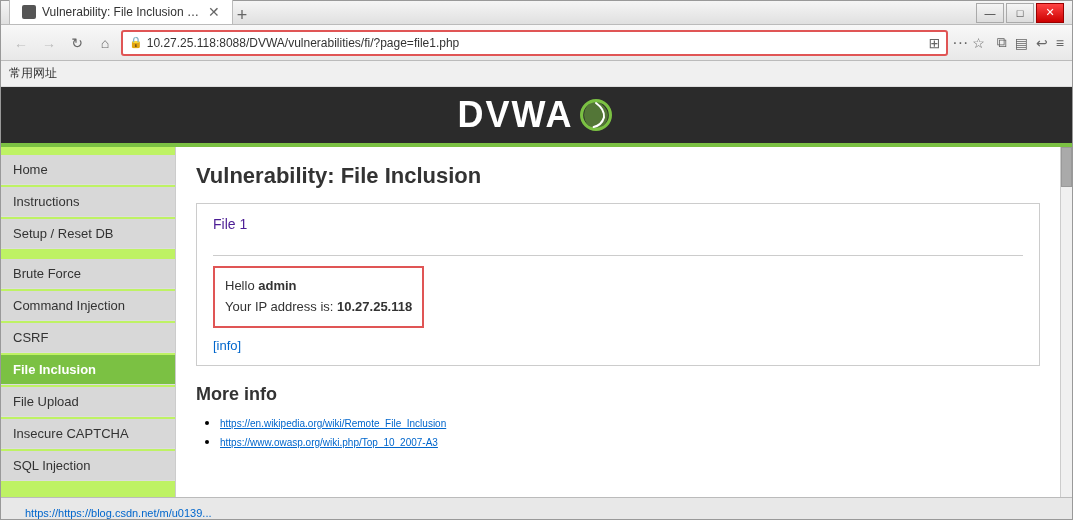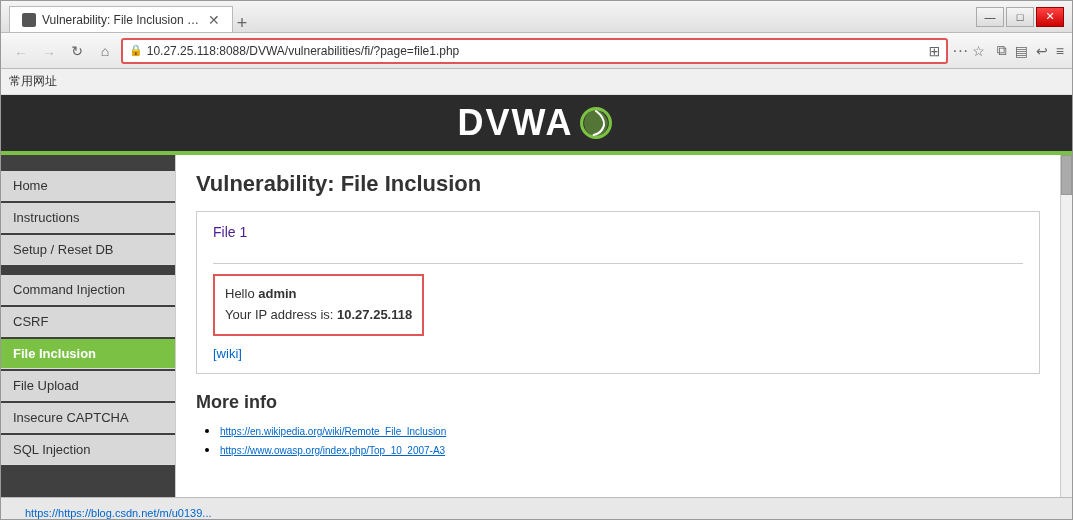--- a/index.html
+++ b/index.html
@@ -10,21 +10,21 @@
       width: 1073px;
       height: 520px;
       background: #e8e8e8;
       border: 1px solid #999;
       display: flex;
       flex-direction: column;
     }
 
     .title-bar {
       background: linear-gradient(to bottom, #f5f5f5, #e0e0e0);
-      height: 32px;
+      height: 24px;
       display: flex;
       align-items: center;
       padding: 0 8px;
       border-bottom: 1px solid #bbb;
       gap: 6px;
     }
 
     .tab-area {
       display: flex;
       align-items: flex-end;
@@ -221,24 +221,24 @@
     
     .dvwa-body {
       display: flex;
       flex: 1;
       overflow: hidden;
     }
 
     
     .sidebar {
       width: 175px;
-      background: #404040;
+      background: #bef264;
       border-right: 1px solid #ccc;
       flex-shrink: 0;
-      padding-top: 16px;
+      padding-top: 8px;
     }
 
     .sidebar-item {
       display: block;
       padding: 7px 12px;
       font-size: 13px;
       color: #333;
       text-decoration: none;
       border-bottom: 1px solid #ddd;
       cursor: pointer;
@@ -431,20 +431,21 @@
         </div>
       </div>
 
       <div class="dvwa-body">
 
         <div class="sidebar">
           <a class="sidebar-item">Home</a>
           <a class="sidebar-item">Instructions</a>
           <a class="sidebar-item">Setup / Reset DB</a>
           <div class="sidebar-section-gap"></div>
+          <a class="sidebar-item">Brute Force</a>
           <a class="sidebar-item">Command Injection</a>
           <a class="sidebar-item">CSRF</a>
           <a class="sidebar-item active">File Inclusion</a>
           <a class="sidebar-item">File Upload</a>
           <a class="sidebar-item">Insecure CAPTCHA</a>
           <a class="sidebar-item">SQL Injection</a>
 
         </div>
 
         <div class="main-content">
@@ -456,31 +457,31 @@
             <div class="file-content-box">
               <p>
                 <span>Hello </span><strong>admin</strong>
               </p>
               <p>
                 <span>Your IP address is: </span><strong>10.27.25.118</strong>
               </p>
             </div>
 
             <div class="back-link">
-              <a href="#">[wiki]</a>
+              <a href="#">[info]</a>
             </div>
           </div>
 
           <h2 class="more-info-title">More info</h2>
           <ul class="more-info-list">
             <li>
               <a href="#">https://en.wikipedia.org/wiki/Remote_File_Inclusion</a>
             </li>
             <li>
-              <a href="#">https://www.owasp.org/index.php/Top_10_2007-A3</a>
+              <a href="#">https://www.owasp.org/wiki.php/Top_10_2007-A3</a>
             </li>
           </ul>
         </div>
 
         <div class="scrollbar-area">
           <div class="scrollbar-thumb"></div>
         </div>
       </div>
     </div>
   </div>

